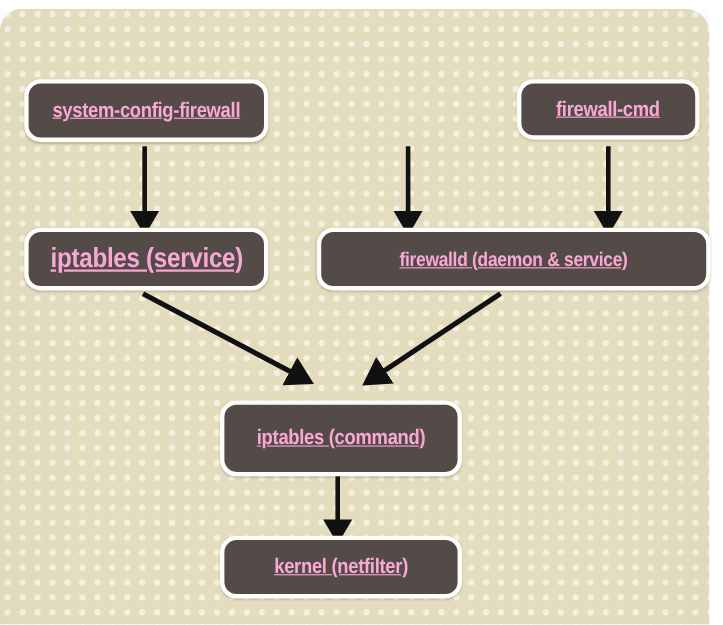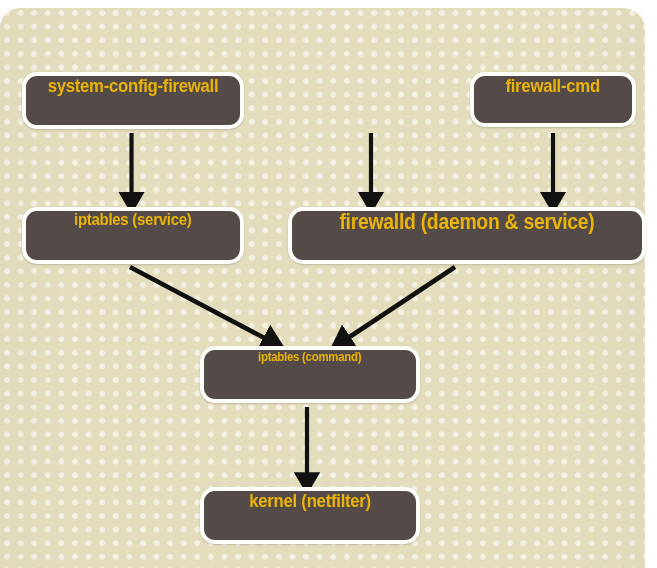--- a/index.html
+++ b/index.html
@@ -51,44 +51,45 @@
   }
 
   
   .node {
     position: absolute;
     box-sizing: border-box;
     background: #544b49;
     border: 4px solid #fdfdfa;
     border-radius: 15px;
     display: flex;
-    align-items: flex-start;
+    align-items: center;
     justify-content: center;
-    color: #eab308;
+    color: #f9a8d4;
     font-weight: bold;
     font-family: "Liberation Sans", sans-serif;
     letter-spacing: -0.3px;
     text-align: center;
     line-height: 1;
     box-shadow: 0 1px 2px rgba(60,50,45,0.22);
     z-index: 3;
+    text-decoration: underline;
   }
   .node .lbl {
     display: block;
     transform: scaleX(0.88);
     white-space: nowrap;
   }
 
   
   #n-scf   { left: 22px;  top: 72px;  width: 222px; height: 57px;  font-size: 19px; }
   #n-fcfg  { left: 288px; top: 72px;  width: 166px; height: 57px;  font-size: 19px; }
   #n-fcmd  { left: 470px; top: 72px;  width: 166px; height: 55px;  font-size: 19px; }
-  #n-ipsvc { left: 22px;  top: 207px; width: 222px; height: 57px;  font-size: 17px; }
-  #n-fwd   { left: 288px; top: 207px; width: 358px; height: 57px;  font-size: 22px; }
-  #n-ipcmd { left: 200px; top: 346px; width: 220px; height: 57px;  font-size: 13px; }
+  #n-ipsvc { left: 22px;  top: 207px; width: 222px; height: 57px;  font-size: 25px; }
+  #n-fwd   { left: 288px; top: 207px; width: 358px; height: 57px;  font-size: 18px; }
+  #n-ipcmd { left: 200px; top: 364px; width: 220px; height: 69px;  font-size: 19px; }
   #n-kern  { left: 200px; top: 487px; width: 220px; height: 57px;  font-size: 19px; }
 </style>
 </head>
 <body>
 
 <div id="stage">
 
   <div id="card"></div>
 
   <svg id="arrows" viewBox="0 0 657 568" xmlns="http://www.w3.org/2000/svg">

